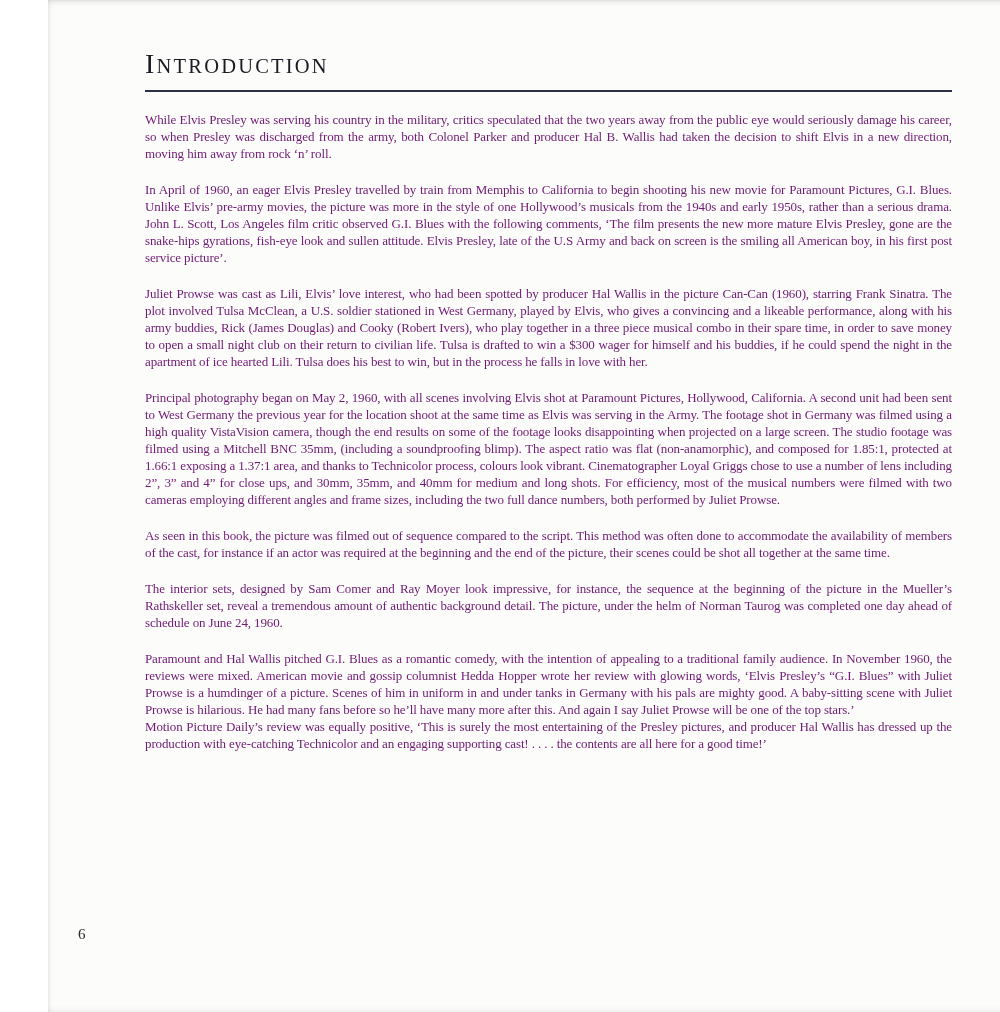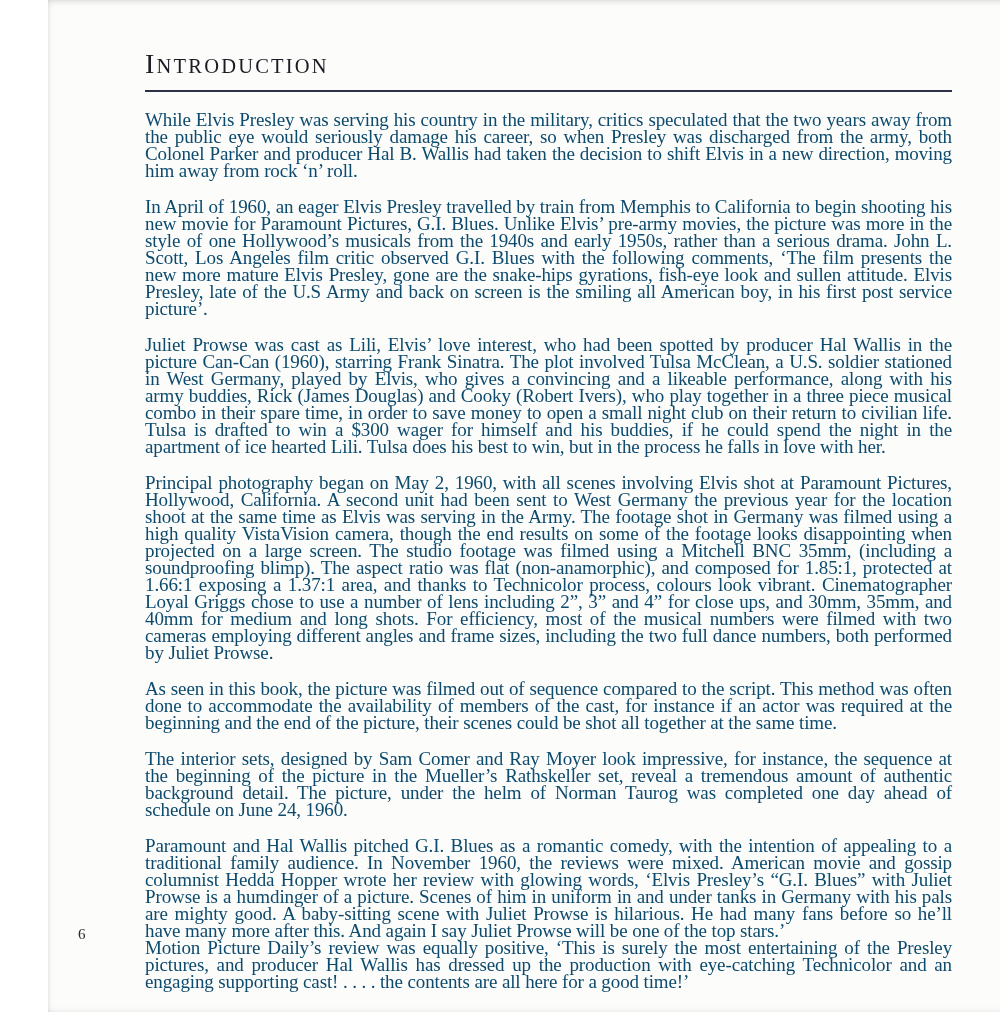--- a/index.html
+++ b/index.html
@@ -34,26 +34,26 @@
   }
   .title-initial { font-size: 28px; }
   .title-rest { font-size: 20.5px; }
   .title-rule {
     border: none;
     border-top: 2px solid #2c3147;
     width: 100%;
     margin: 0 0 19px 0;
   }
   .body-text p {
-    font-size: 19px;
+    font-size: 13px;
     line-height: 17px;
     letter-spacing: -0.12px;
     text-align: justify;
     margin-bottom: 19px;
-    color: #0c4a6e;
+    color: #701a75;
   }
   .body-text p:last-child { margin-bottom: 0; }
   .italic { }
   .page-number {
     position: absolute;
     left: 30px;
     top: 926px;
     font-size: 15px;
     color: #2a2a32;
   }

